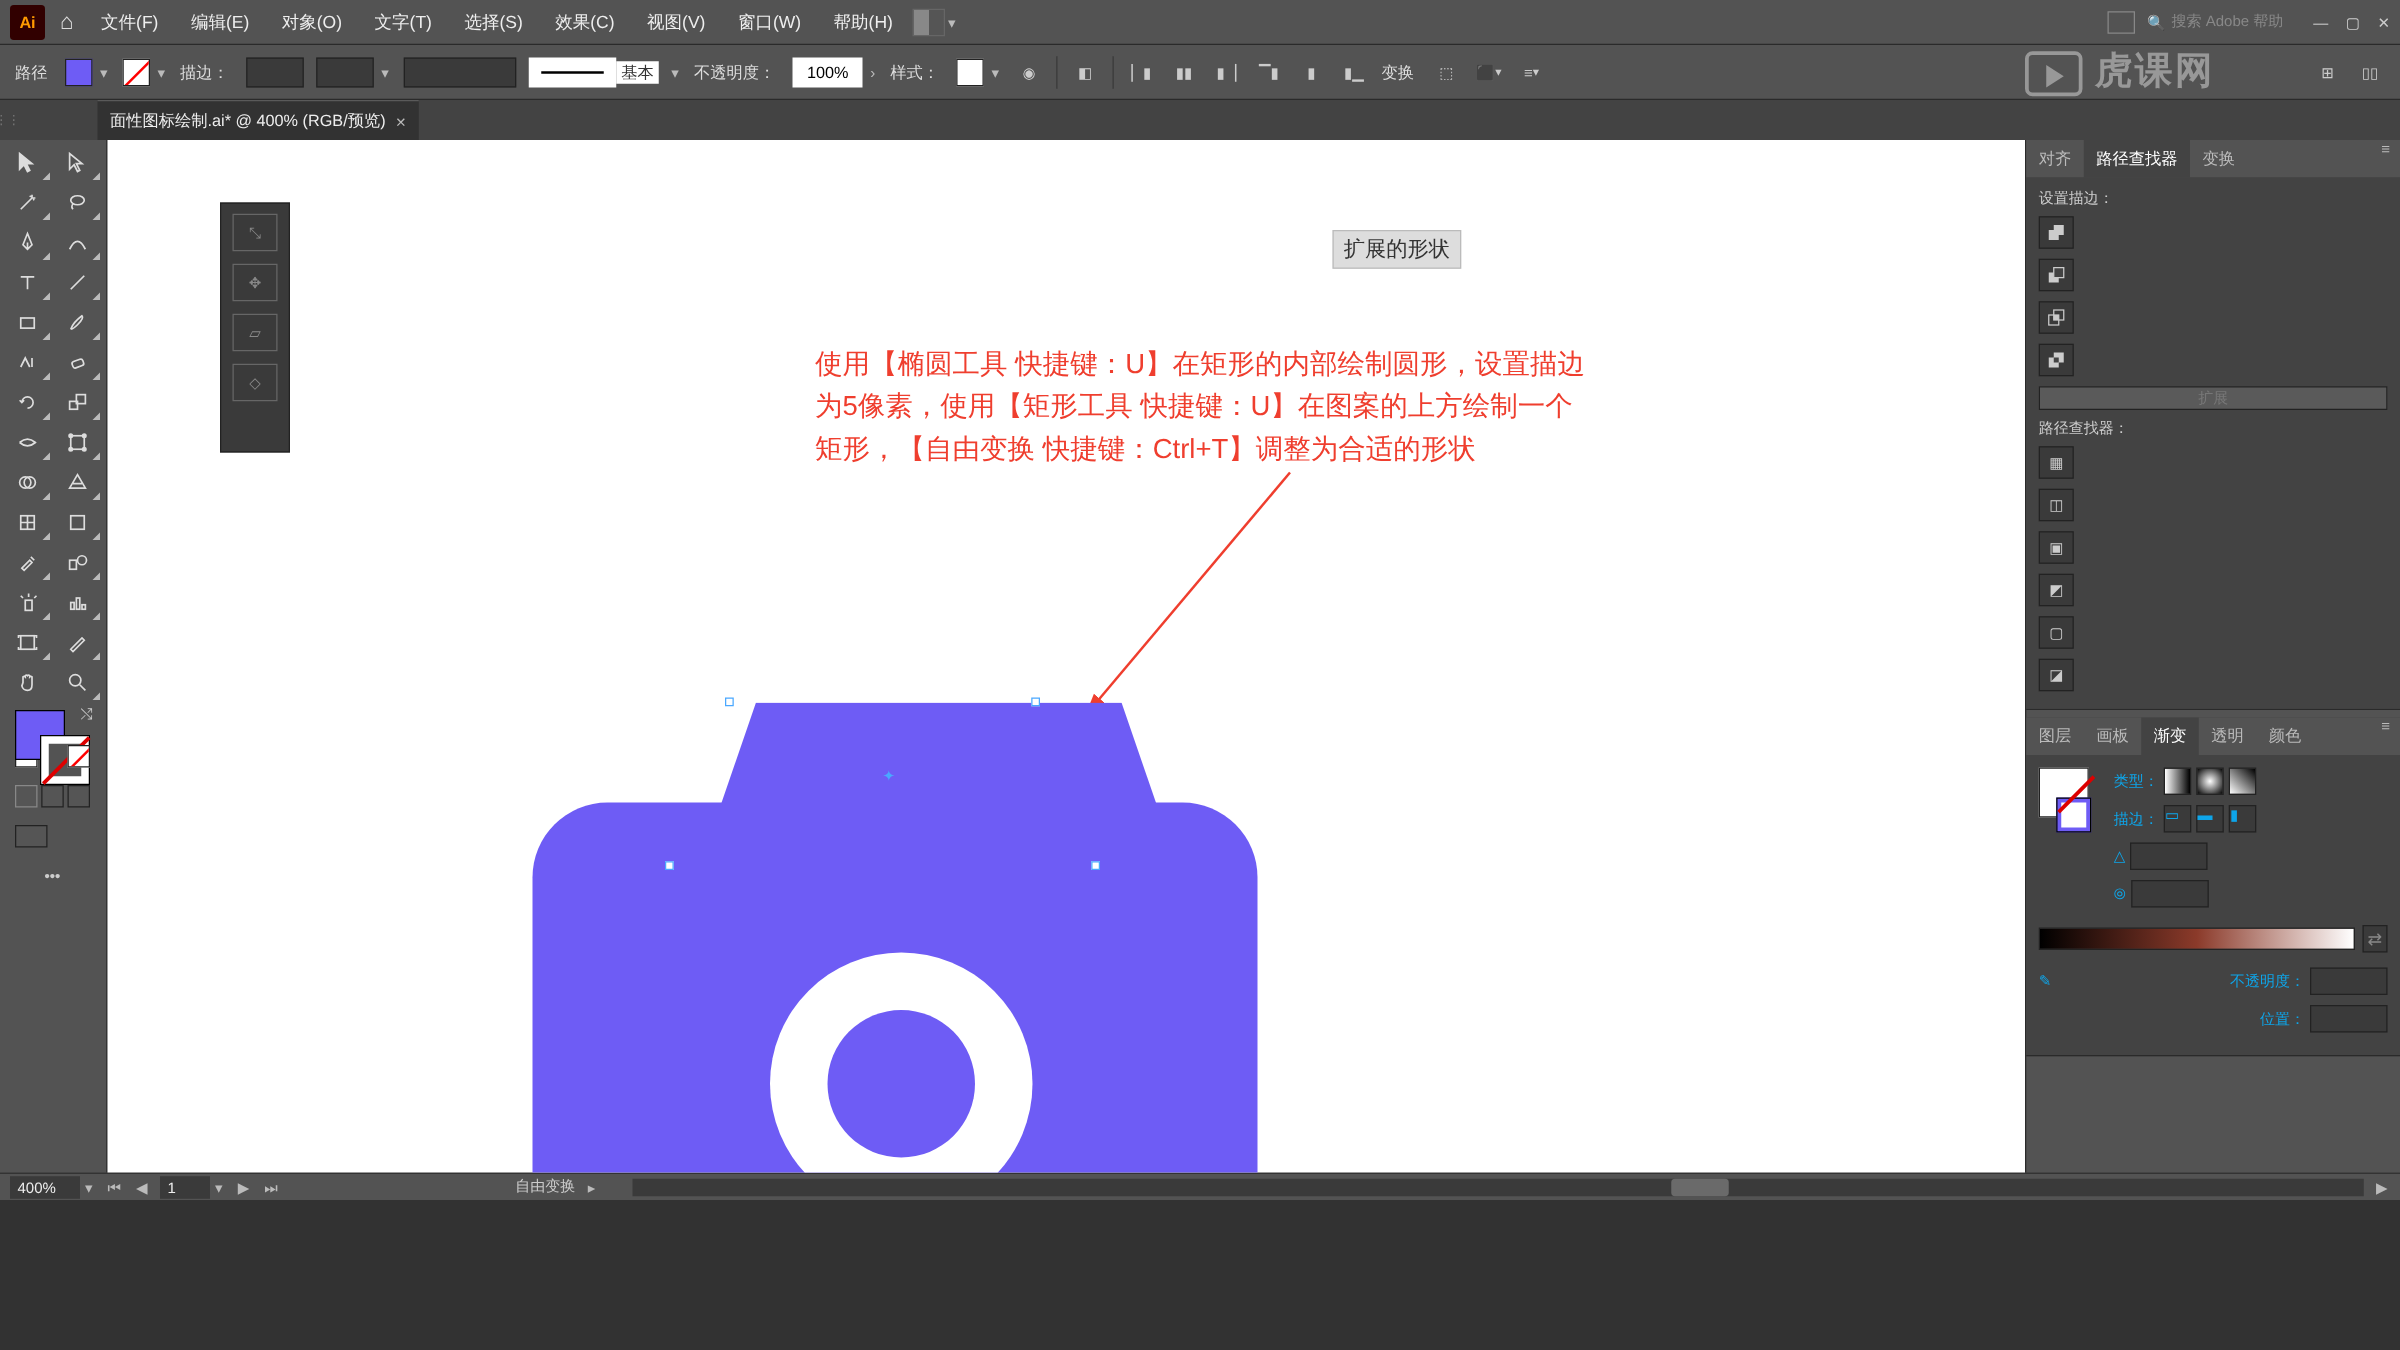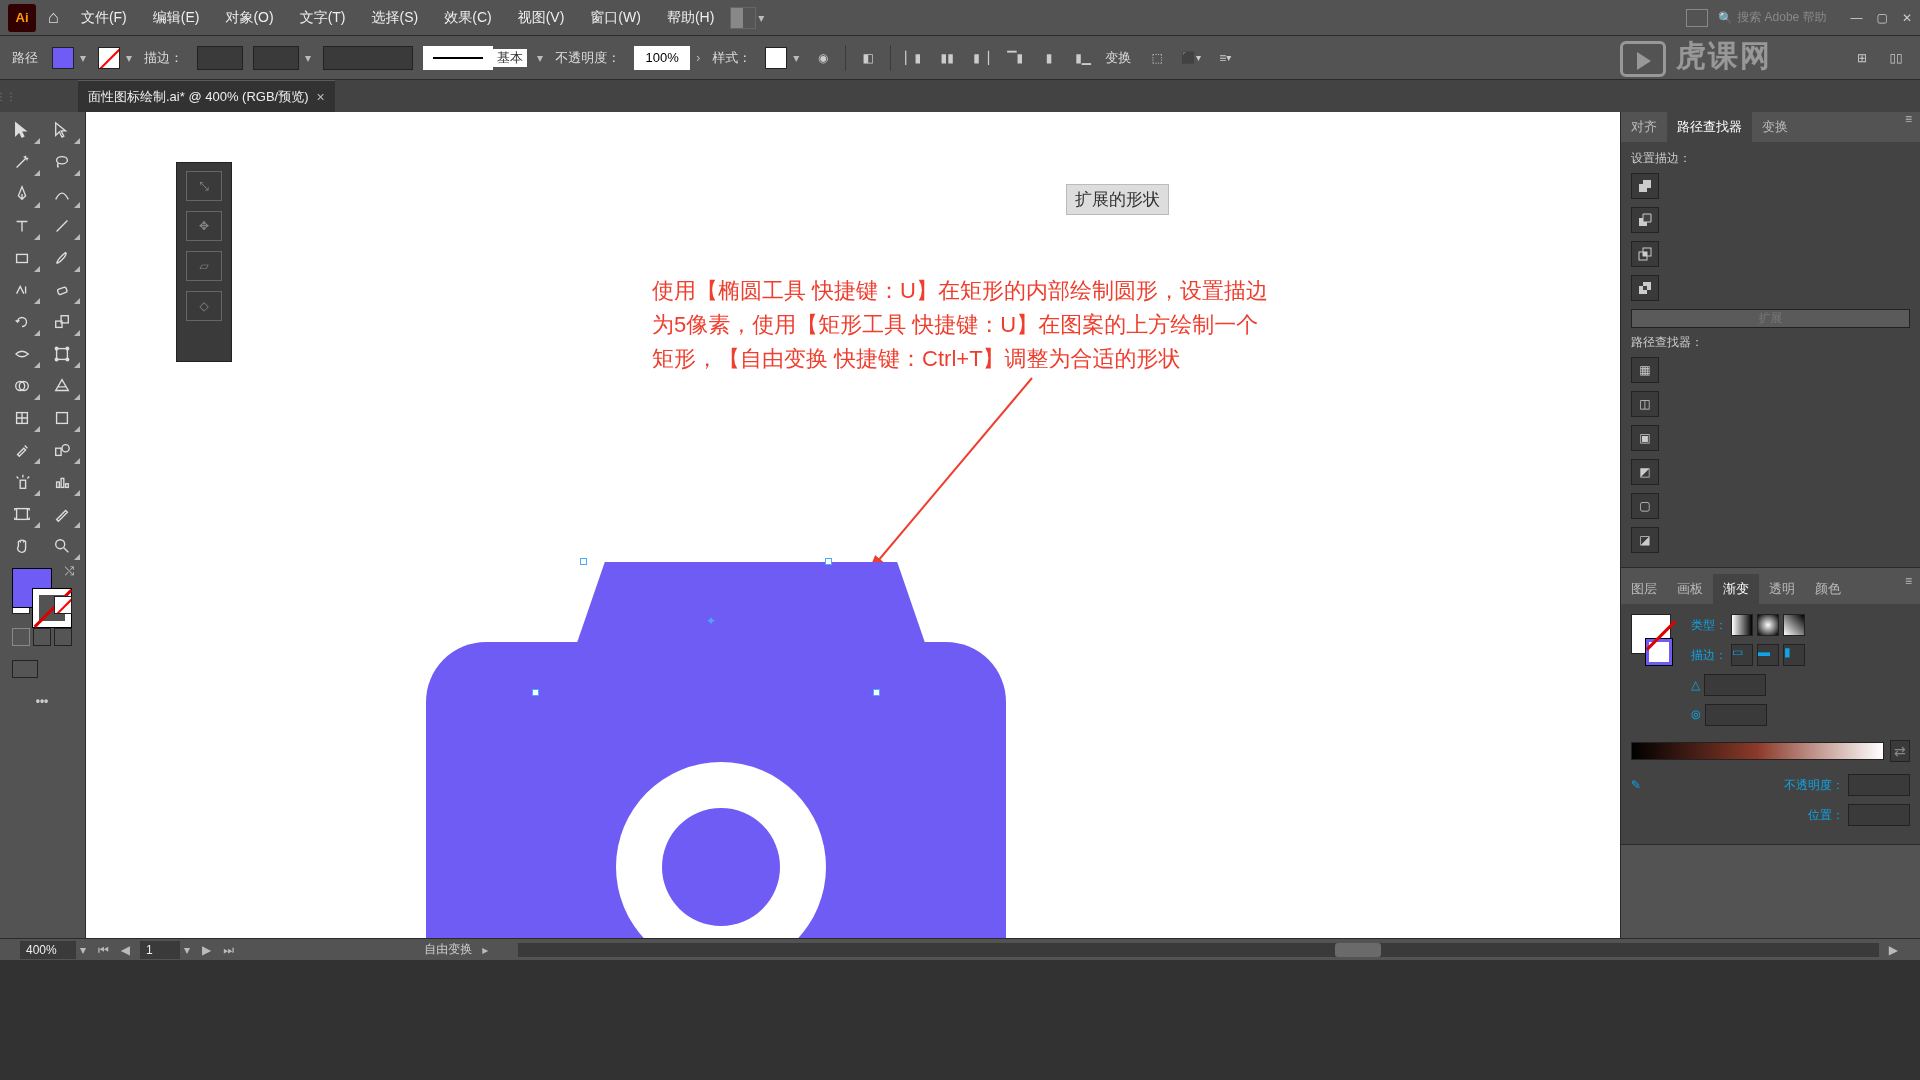--- a/index.html
+++ b/index.html
@@ -104,21 +104,21 @@
   .gtype { display: flex; gap: 4px; }
   .gbox { width: 22px; height: 22px; border: 1px solid #222; background: #3a3a3a; }
   .gbox.lin { background: linear-gradient(90deg,#fff,#000); }
   .gbox.rad { background: radial-gradient(circle,#fff,#000); }
   .gbox.free { background: linear-gradient(45deg,#fff,#000); }
   .gbox.rev { background: #3a3a3a; color: #888; display: flex; align-items: center; justify-content: center; font-size: 14px; }
   .angle-input, .ar-input { width: 62px; height: 22px; background: #3a3a3a; border: 1px solid #222; }
   .grad-strip { width: 100%; height: 18px; background: linear-gradient(90deg, #000, #8b3a2a, #fff); margin: 8px 0; border: 1px solid #222; }
 
   
-  .statusbar { height: 22px; background: #535353; display: flex; align-items: center; padding: 0 20px; gap: 8px; color: #ccc; font-size: 12px; border-top: 1px solid #2a2a2a; }
+  .statusbar { height: 22px; background: #535353; display: flex; align-items: center; padding: 0 8px; gap: 8px; color: #ccc; font-size: 12px; border-top: 1px solid #2a2a2a; }
   .zoom-field { width: 56px; height: 18px; background: #3a3a3a; text-align: left; padding: 0 6px; line-height: 18px; color: #eee; }
   .artb-field { width: 40px; height: 18px; background: #3a3a3a; text-align: left; padding: 0 6px; line-height: 18px; color: #eee; }
   .nav-btn { color: #bbb; padding: 0 2px; }
   .status-mid { margin-left: 180px; }
   .scroll-track { flex: 1; height: 14px; background: #3a3a3a; margin-left: 20px; position: relative; }
   .scroll-thumb { position: absolute; left: 60%; width: 46px; height: 100%; background: #6a6a6a; border-radius: 3px; }
 
   
   .watermark { position: absolute; right: 40px; top: 36px; width: 260px; display: flex; align-items: flex-end; gap: 10px; opacity: 0.4; pointer-events: none; }
   .wm-text { color: #fff; font-size: 30px; font-weight: 600; letter-spacing: 2px; }

